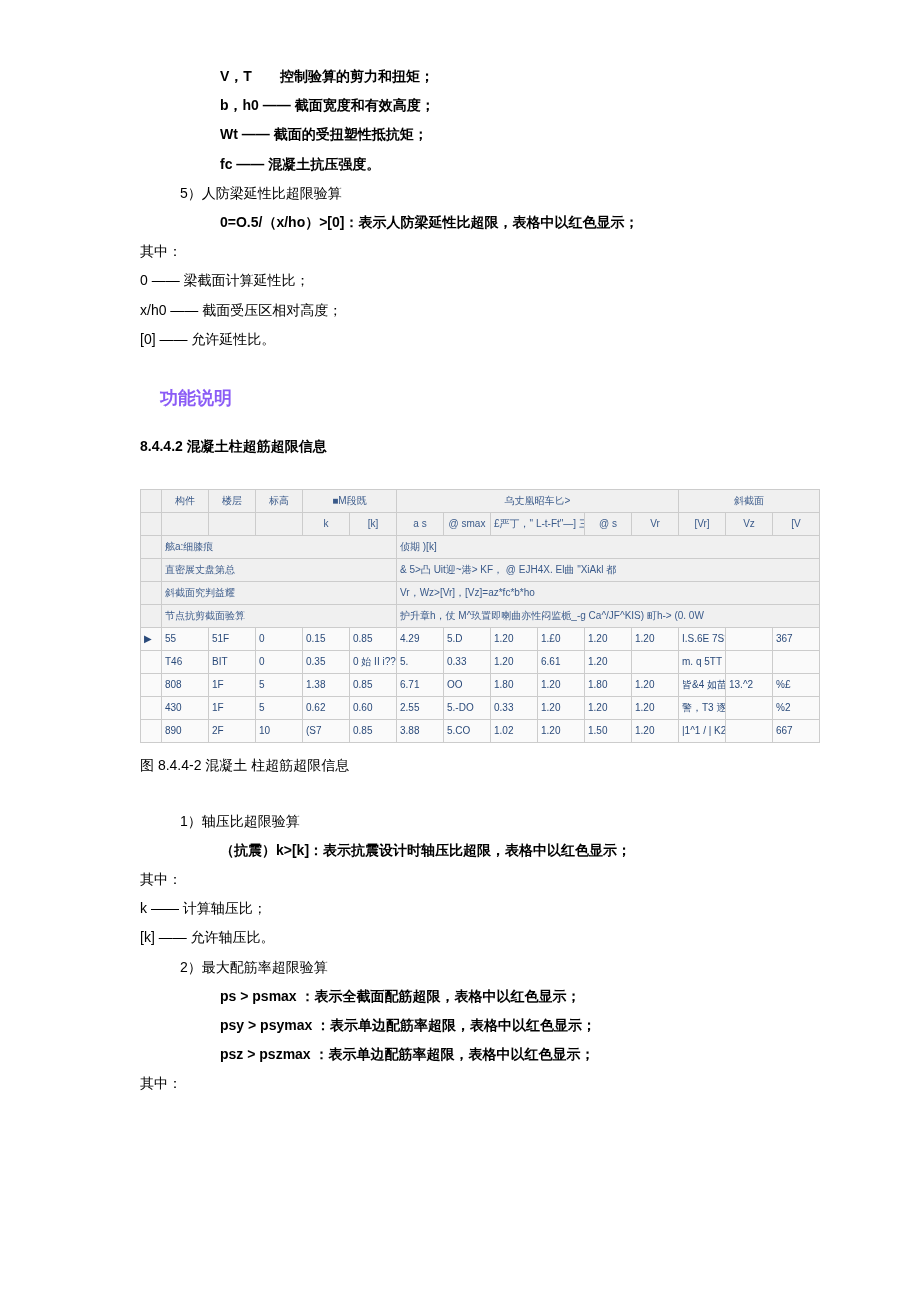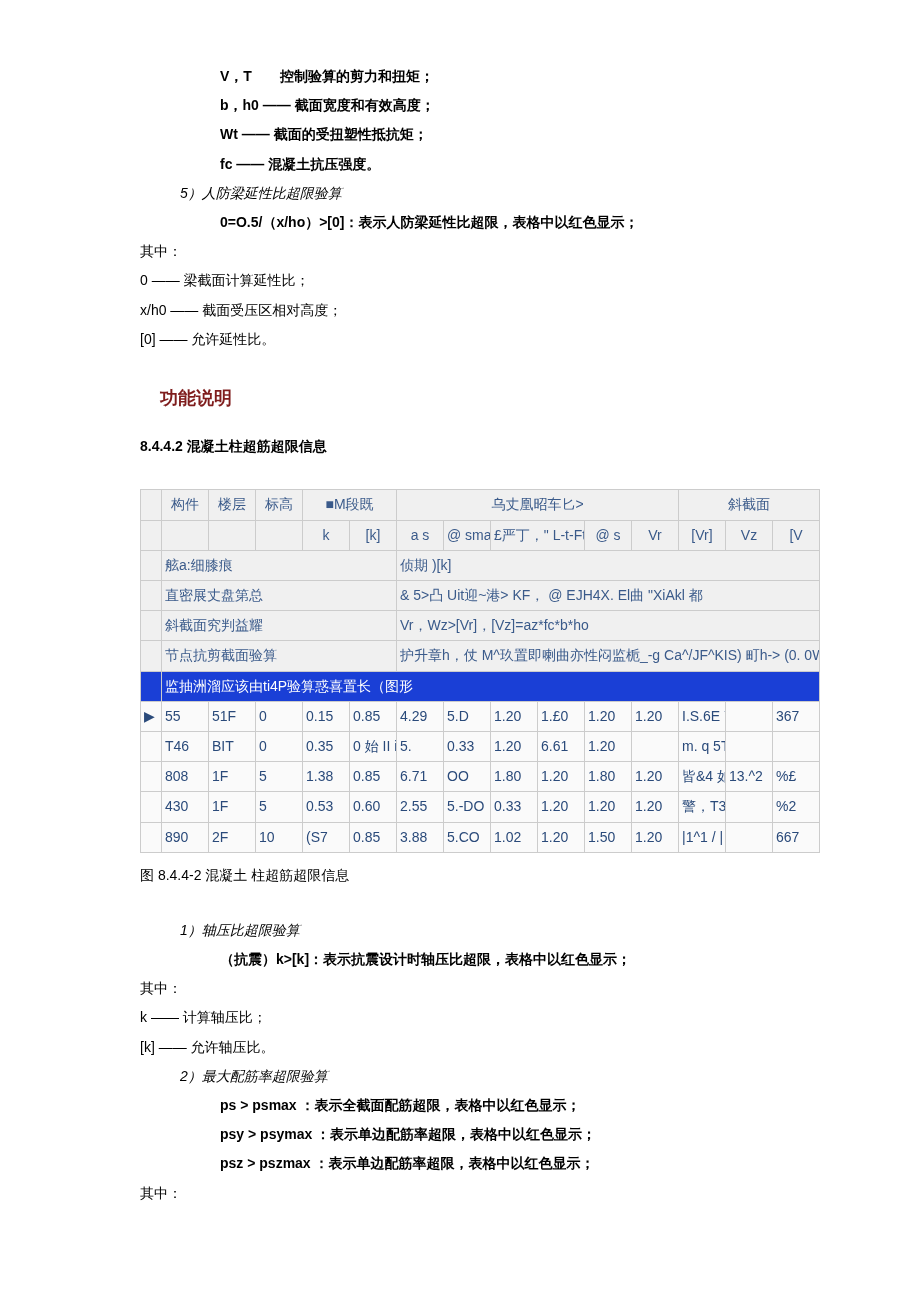--- a/index.html
+++ b/index.html
@@ -4,46 +4,46 @@
 <style>
   body {
     font-family: "SimSun", "Microsoft YaHei", sans-serif;
     font-size: 14px;
     color: #000;
     background: #fff;
     margin: 0;
     padding: 60px 100px 40px 140px;
     line-height: 1.8;
   }
-  .indent-1 { margin-left: 40px; font-style: italic; }
+  .indent-1 { margin-left: 40px; }
   .indent-2 { margin-left: 80px; font-weight: bold; }
   .indent-3 { }
   .section-title {
-    color: #7f1d1d;
+    color: #8b5cf6;
     font-size: 18px;
     font-weight: bold;
     margin: 30px 0 20px 20px;
   }
   .subsection {
     font-weight: bold;
     margin: 20px 0 15px 0;
   }
   .figure-wrap {
     margin: 30px 0 10px 0;
   }
   .figure-caption {
     text-align: left;
     margin: 8px 0 30px 0;
     font-size: 14px;
   }
   
   .data-table {
     border-collapse: collapse;
     width: 100%;
-    font-size: 14px;
+    font-size: 10px;
     table-layout: fixed;
   }
   .data-table th, .data-table td {
     border: 1px solid #ccc;
     padding: 2px 3px;
     overflow: hidden;
     white-space: nowrap;
     text-overflow: clip;
     color: #2a4a7a;
     background: #fafafa;
@@ -127,24 +127,20 @@
       <tr class="hdr-row">
           <td></td>
           <td colspan="5">斜截面究判益耀</td>
           <td colspan="9">Vr，Wz&gt;[Vr]，[Vz]=az*fc*b*ho</td>
         </tr>
       <tr class="hdr-row">
           <td></td>
           <td colspan="5">节点抗剪截面验算</td>
           <td colspan="9">护升章h，仗 M^玖置即喇曲亦性闷监栀_-g Ca^/JF^KIS) 町h-&gt; (0. 0W</td>
         </tr>
-      <tr class="blue-row">
-          <td></td>
-          <td colspan="14">监抽洲溜应该由ti4P验算惑喜置长（图形</td>
-        </tr>
 
       <tr>
         <td>▶</td>
         <td>55</td>
         <td>51F</td>
         <td>0</td>
         <td class="red">0.15</td>
         <td class="red">0.85</td>
         <td>4.29</td>
         <td>5.D</td>
@@ -188,21 +184,21 @@
         <td class="red">1.20</td>
         <td>皆&amp;4 如苗</td>
         <td>13.^2</td>
         <td>%£</td>
       </tr>
       <tr>
         <td></td>
         <td>430</td>
         <td>1F</td>
         <td>5</td>
-        <td class="red">0.53</td>
+        <td class="red">0.62</td>
         <td class="red">0.60</td>
         <td>2.55</td>
         <td>5.-DO</td>
         <td>0.33</td>
         <td>1.20</td>
         <td>1.20</td>
         <td>1.20</td>
         <td>警，T3 逐，L@24.1S</td>
         <td></td>
         <td>%2</td>

